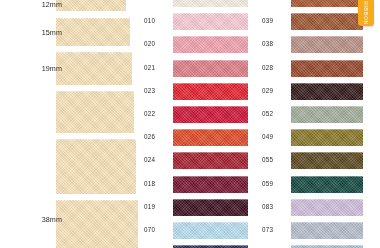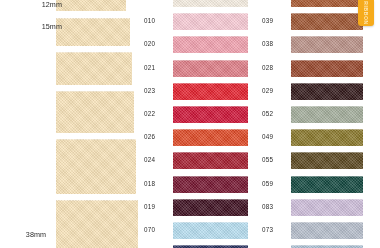--- a/index.html
+++ b/index.html
@@ -133,26 +133,27 @@
 </style>
 </head>
 <body>
 
 <div id="page">
 
   <div id="left-col">
       <div class="size-swatch ribbon" style="top: -4px; width: 70px; height: 15px; background: rgb(247, 226, 184);"></div>
       <div class="size-label" style="top: 0px;">12mm</div>
       <div class="size-swatch ribbon" style="top: 18px; width: 74px; height: 28px; background: rgb(247, 226, 184);"></div>
-      <div class="size-label" style="top: 22px;">15mm</div>
+      <div class="size-label" style="top: 28px;">15mm</div>
       <div class="size-swatch ribbon" style="top: 52px; width: 76px; height: 33px; background: rgb(247, 226, 184);"></div>
+      <div class="size-label" style="top: 64px;">19mm</div>
       <div class="size-swatch ribbon" style="top: 91px; width: 78px; height: 42px; background: rgb(247, 226, 184);"></div>
       <div class="size-swatch ribbon" style="top: 139px; width: 80px; height: 55px; background: rgb(247, 226, 184);"></div>
       <div class="size-swatch ribbon" style="top: 200px; width: 82px; height: 62px; background: rgb(247, 226, 184);"></div>
-      <div class="size-label" style="top: 230px; text-align: center;">38mm</div>
+      <div class="size-label" style="top: 215px;">38mm</div>
     </div>
 
   <div id="mid-col" class="code-col">
       <div class="code-row" style="top: -10px; width: 100%;">
         <div class="code-swatch ribbon" style="background: rgb(244, 236, 224);"></div>
       </div>
       <div class="code-row" style="top: 13.2px; width: 100%;">
         <div class="code-label">010</div>
         <div class="code-swatch ribbon" style="background: rgb(246, 201, 211);"></div>
       </div>

